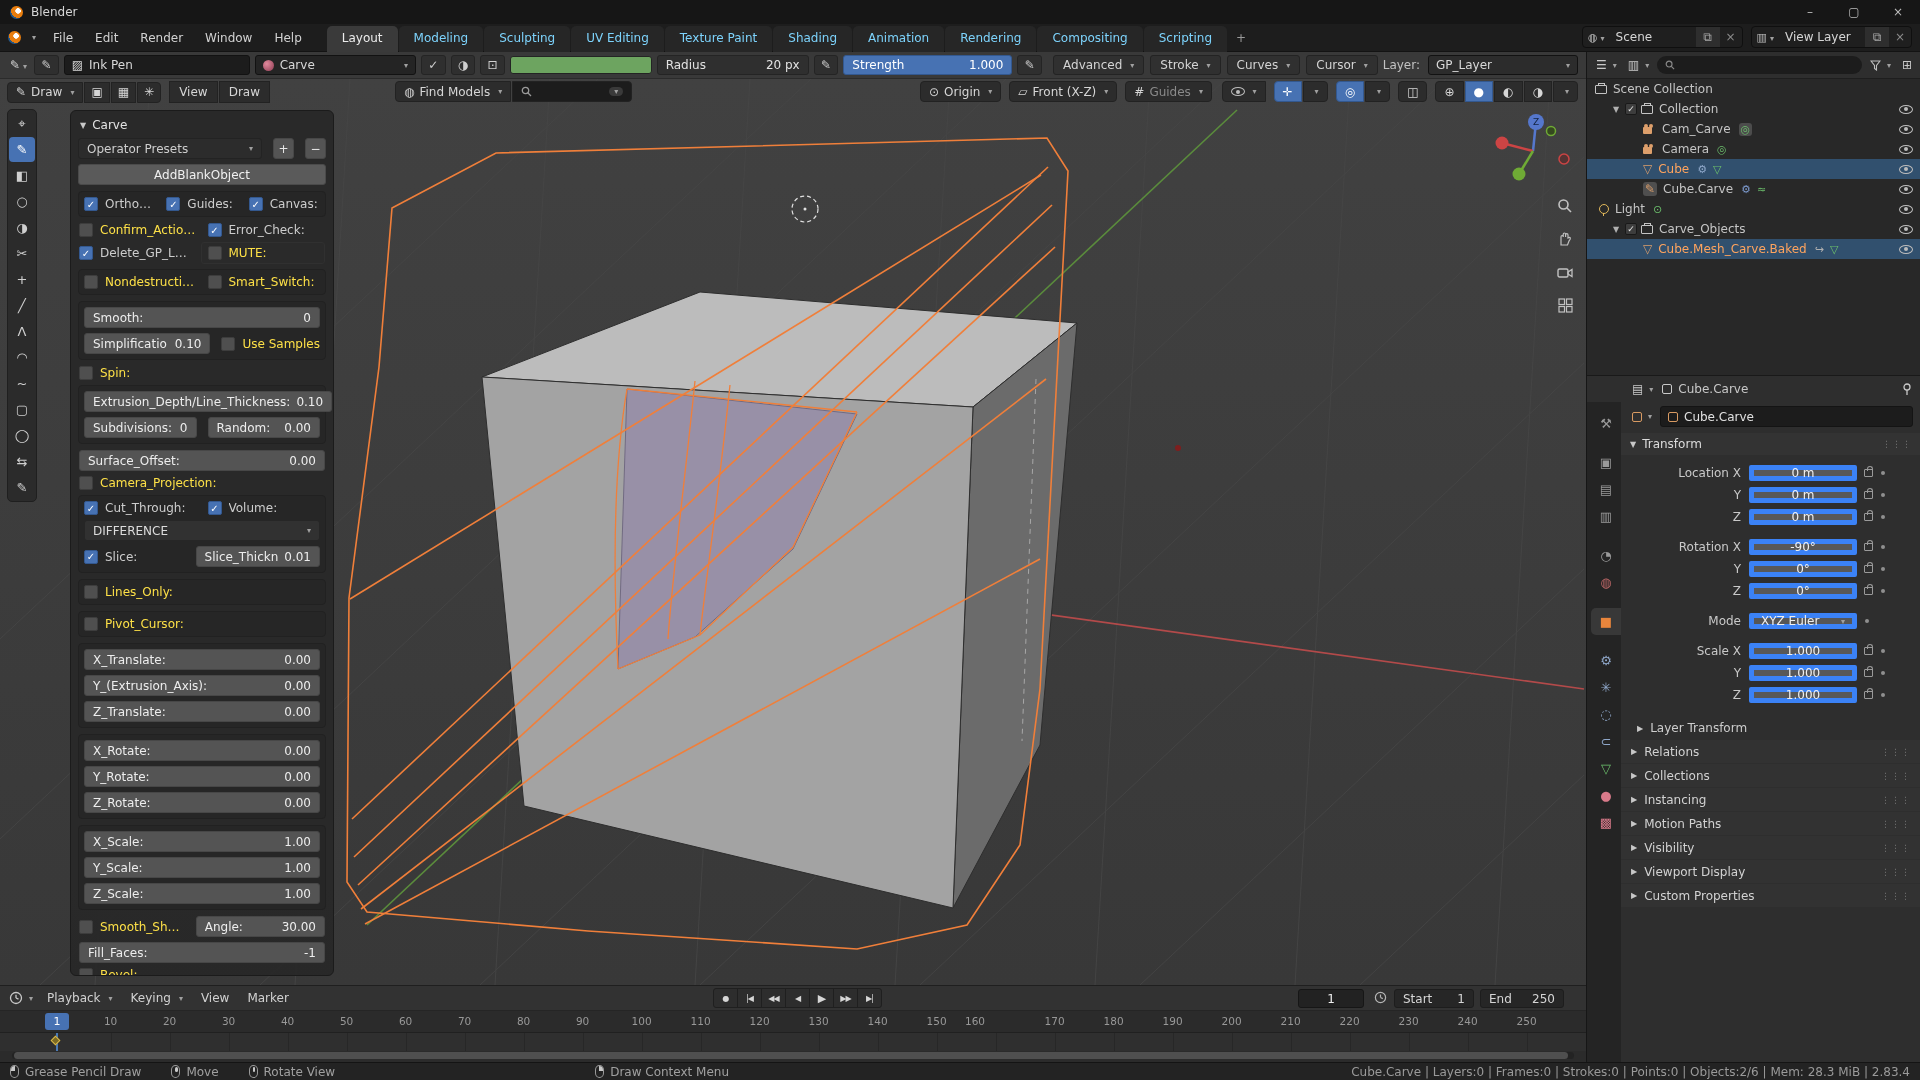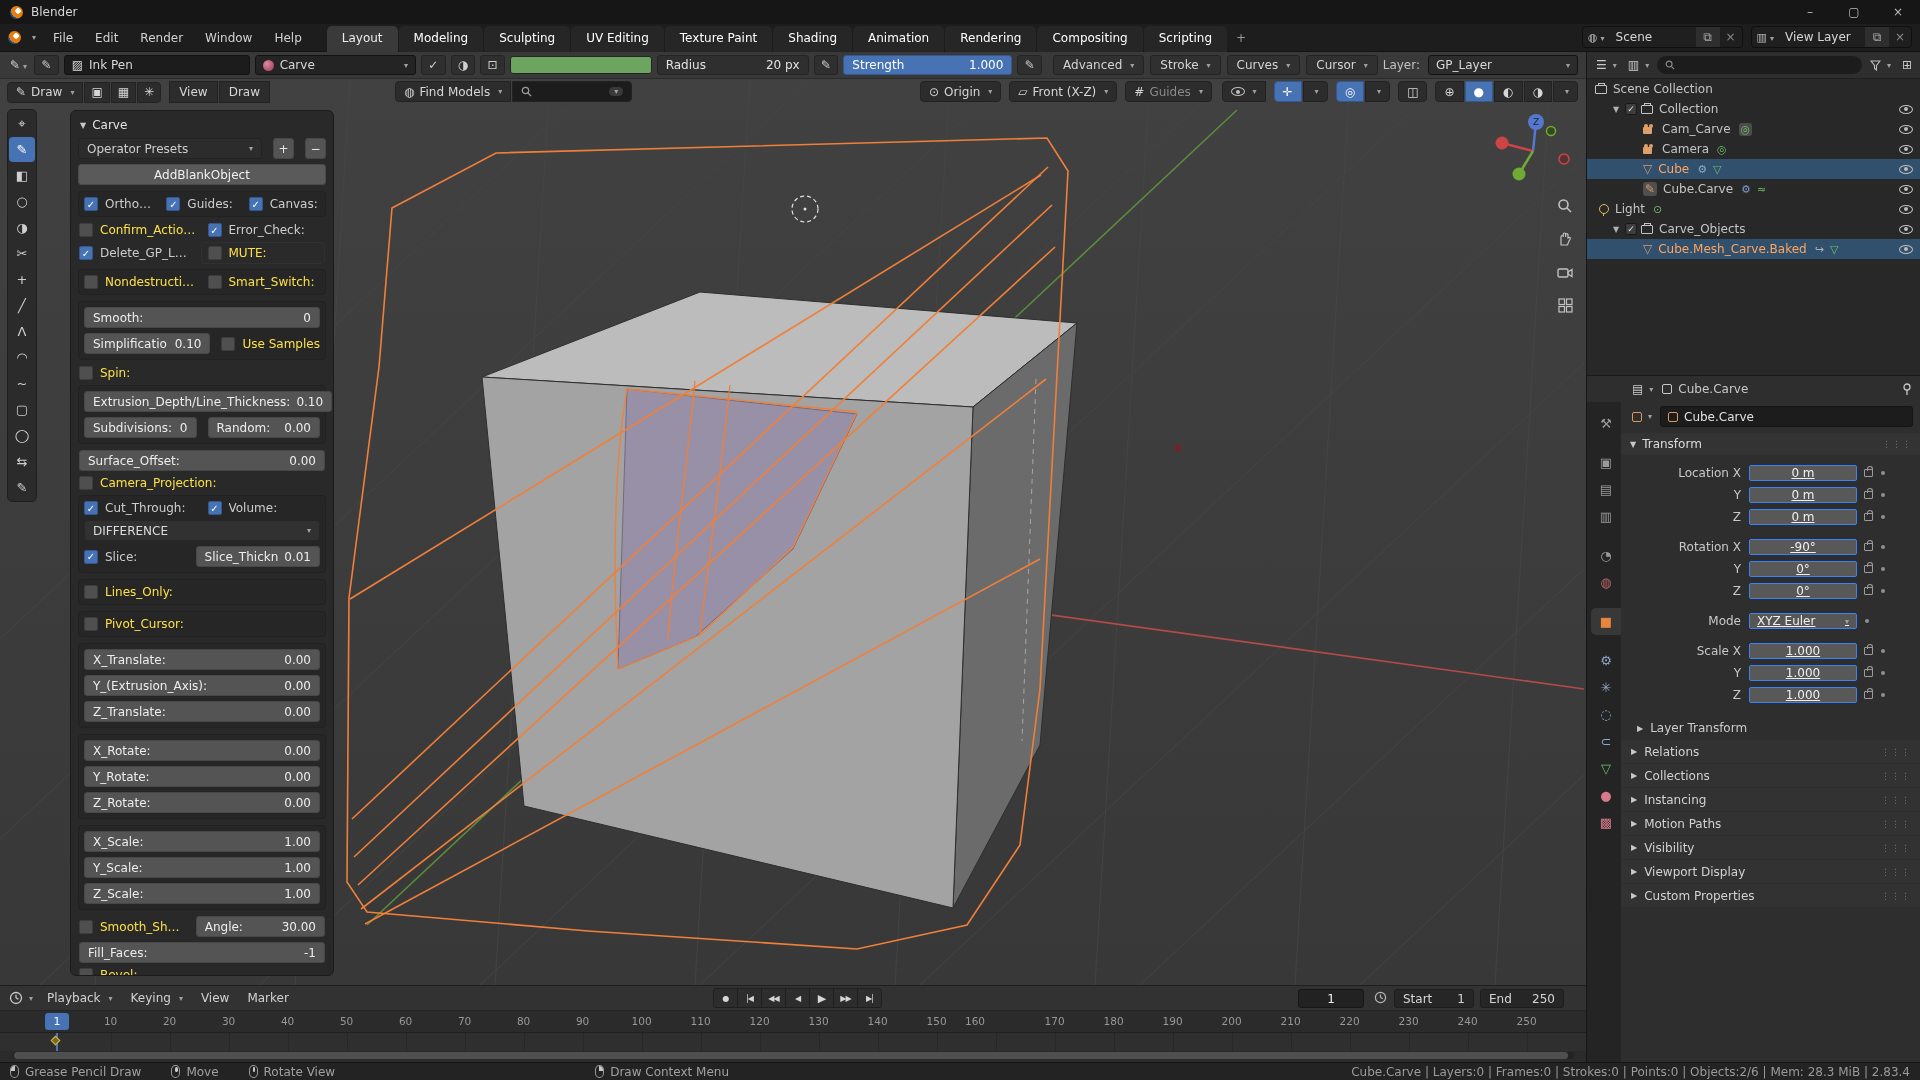--- a/index.html
+++ b/index.html
@@ -10,21 +10,21 @@
   #titlebar{position:absolute;left:0;top:0;width:1920px;height:24px;background:#161616;display:flex;align-items:center;padding-left:10px;color:#d6d6d6;}
   .blogo{width:13px;height:13px;border-radius:50%;background:radial-gradient(circle at 62% 38%, #fff 0 2.5px, #e87d0d 3px 60%, #265787 61%);display:inline-block;margin-right:8px;}
   #wincontrols{position:absolute;right:0;top:0;height:24px;display:flex;}
   #wincontrols .wc{width:44px;height:24px;display:flex;align-items:center;justify-content:center;color:#bdbdbd;font-size:12px;}
   
   #topbar{position:absolute;left:0;top:24px;width:1920px;height:28px;background:#1d1d1d;display:flex;align-items:center;border-bottom:1px solid #131313;}
   #appmenu{display:flex;align-items:center;padding:0 6px 0 8px;}
   #topmenus{display:flex;align-items:center;}
   #topmenus .mi{padding:4px 11px;color:#d2d2d2;}
   #tabs{display:flex;align-items:flex-end;margin-left:14px;height:28px;}
-  .tab{padding:5px 15px 6px;background:#262626;color:#ffffff;margin-right:1px;border-radius:5px 5px 0 0;height:26px;}
+  .tab{padding:5px 15px 6px;background:#262626;color:#7dd3fc;margin-right:1px;border-radius:5px 5px 0 0;height:26px;}
   .tab.active{background:#3a3a3a;color:#ececec;}
   .tab.add{background:none;color:#9a9a9a;padding:5px 8px;}
   #scenegrp{position:absolute;right:8px;top:2px;display:flex;gap:8px;}
   .idfield{display:flex;align-items:center;height:22px;background:#1f1f1f;border:1px solid #0f0f0f;border-radius:4px;overflow:hidden;}
   .idfield .idicon{padding:0 5px;color:#bdbdbd;font-size:11px;}
   .idfield .idtxt{padding:0 6px;min-width:86px;color:#d6d6d6;}
   .idfield .idbtn{width:24px;text-align:center;background:#2e2e2e;color:#a8a8a8;height:100%;line-height:20px;}
   .idfield .idx{width:22px;text-align:center;color:#8b8b8b;}
   .arr{font-size:8px;color:#a0a0a0;margin-left:3px;}
   
@@ -109,21 +109,21 @@
   #pname{margin:4px 8px 6px;display:flex;align-items:center;gap:5px;}
   #pnamefield{flex:1;height:21px;background:#1c1c1c;border:1px solid #141414;border-radius:3px;display:flex;align-items:center;gap:6px;padding:0 7px;color:#e0e0e0;}
   .sq{width:10px;height:10px;border:1.5px solid #d89a62;border-radius:2px;flex:none;}
   #ptransform{margin:2px 0 0;}
   #pthead{height:22px;display:flex;align-items:center;gap:6px;padding:0 9px;background:#333333;color:#dcdcdc;}
   .grip{margin-left:auto;color:#6e6e6e;font-size:9px;letter-spacing:1px;}
   #trows{padding:8px 6px 10px 0;}
   .prow{display:flex;align-items:center;height:20px;margin-bottom:2px;}
   .prow.gap{margin-top:10px;}
   .prow .pl{width:128px;text-align:right;color:#c9c9c9;padding-right:8px;white-space:nowrap;}
-  .pfield{width:108px;height:16px;background:#585858;border:1px solid #3b82f6;border-radius:2px;display:flex;align-items:center;justify-content:center;color:#f0f0f0;position:relative;text-decoration:underline;}
+  .pfield{width:108px;height:16px;background:#585858;border:5px solid #3b82f6;border-radius:2px;display:flex;align-items:center;justify-content:center;color:#f0f0f0;position:relative;}
   .pfield.dd{justify-content:space-between;padding:0 7px;background:#565656;}
   .lock{width:9px;height:8px;border:1px solid #9a9a9a;border-radius:1px;position:relative;margin-left:7px;flex:none;}
   .lock::before{content:'';position:absolute;left:1.5px;top:-4px;width:4px;height:4px;border:1px solid #9a9a9a;border-bottom:none;border-radius:3px 3px 0 0;}
   .pdot{width:4px;height:4px;border-radius:50%;background:#8f8f8f;margin-left:8px;flex:none;}
   .psec{height:23px;display:flex;align-items:center;gap:7px;padding:0 10px;background:#323232;margin-top:1px;color:#d2d2d2;}
   .pdelta{height:22px;display:flex;align-items:center;gap:7px;padding:0 16px;color:#cdcdcd;}
   
   #timeline{position:absolute;left:0;top:933px;width:1586px;height:77px;background:#2b2b2b;border-top:1px solid #1f1f1f;}
   #thead{height:25px;background:#323232;border-bottom:1px solid #252525;position:relative;display:flex;align-items:center;padding:0 6px;gap:2px;}
   #tmenus{display:flex;align-items:center;}

